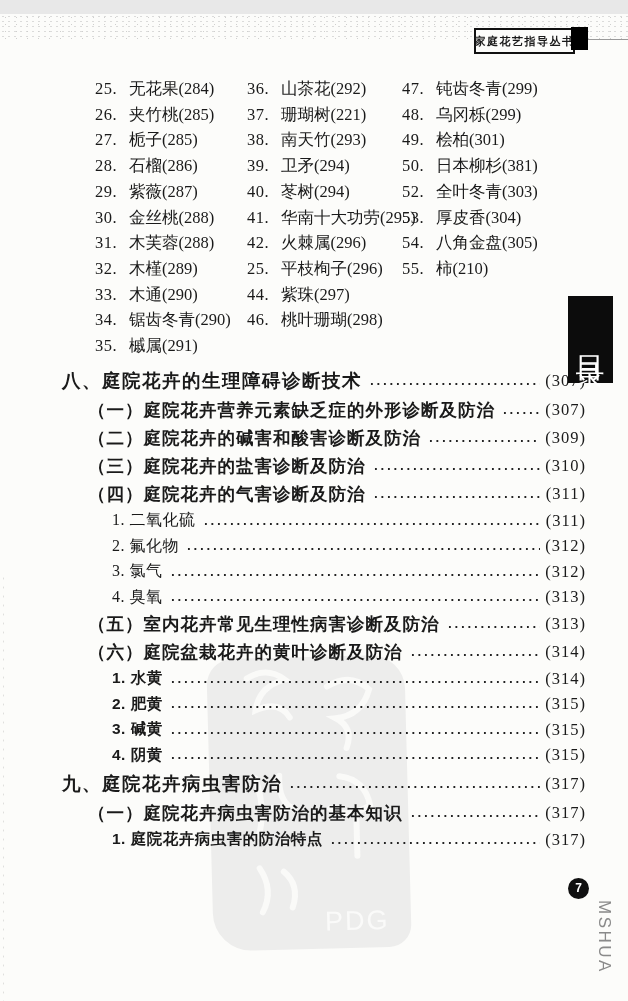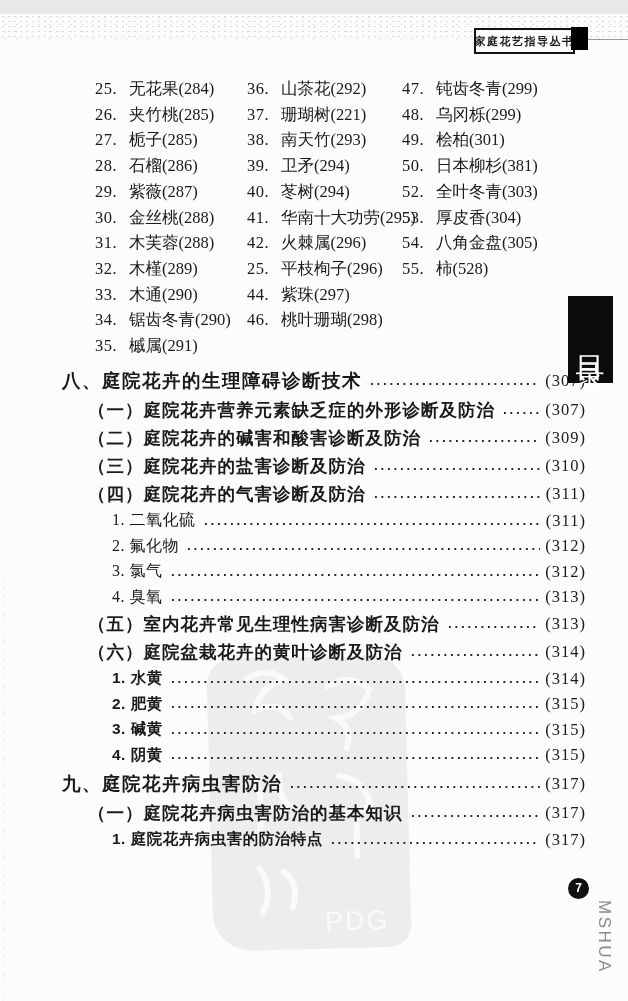--- a/index.html
+++ b/index.html
@@ -220,21 +220,21 @@
       <div class="plant-row">
         <span class="pnum">53.</span>
         <span>厚皮香(304)</span>
       </div>
       <div class="plant-row">
         <span class="pnum">54.</span>
         <span>八角金盘(305)</span>
       </div>
       <div class="plant-row">
         <span class="pnum">55.</span>
-        <span>柿(528)</span>
+        <span>柿(210)</span>
       </div>
     </div>
 
   <div class="toc" id="toc-list">
       <div class="toc-row lv-chapter">
         <span>八、庭院花卉的生理障碍诊断技术</span>
         <div class="dots"></div>
         <span class="pg">(307)</span>
       </div>
       <div class="toc-row lv-section">

